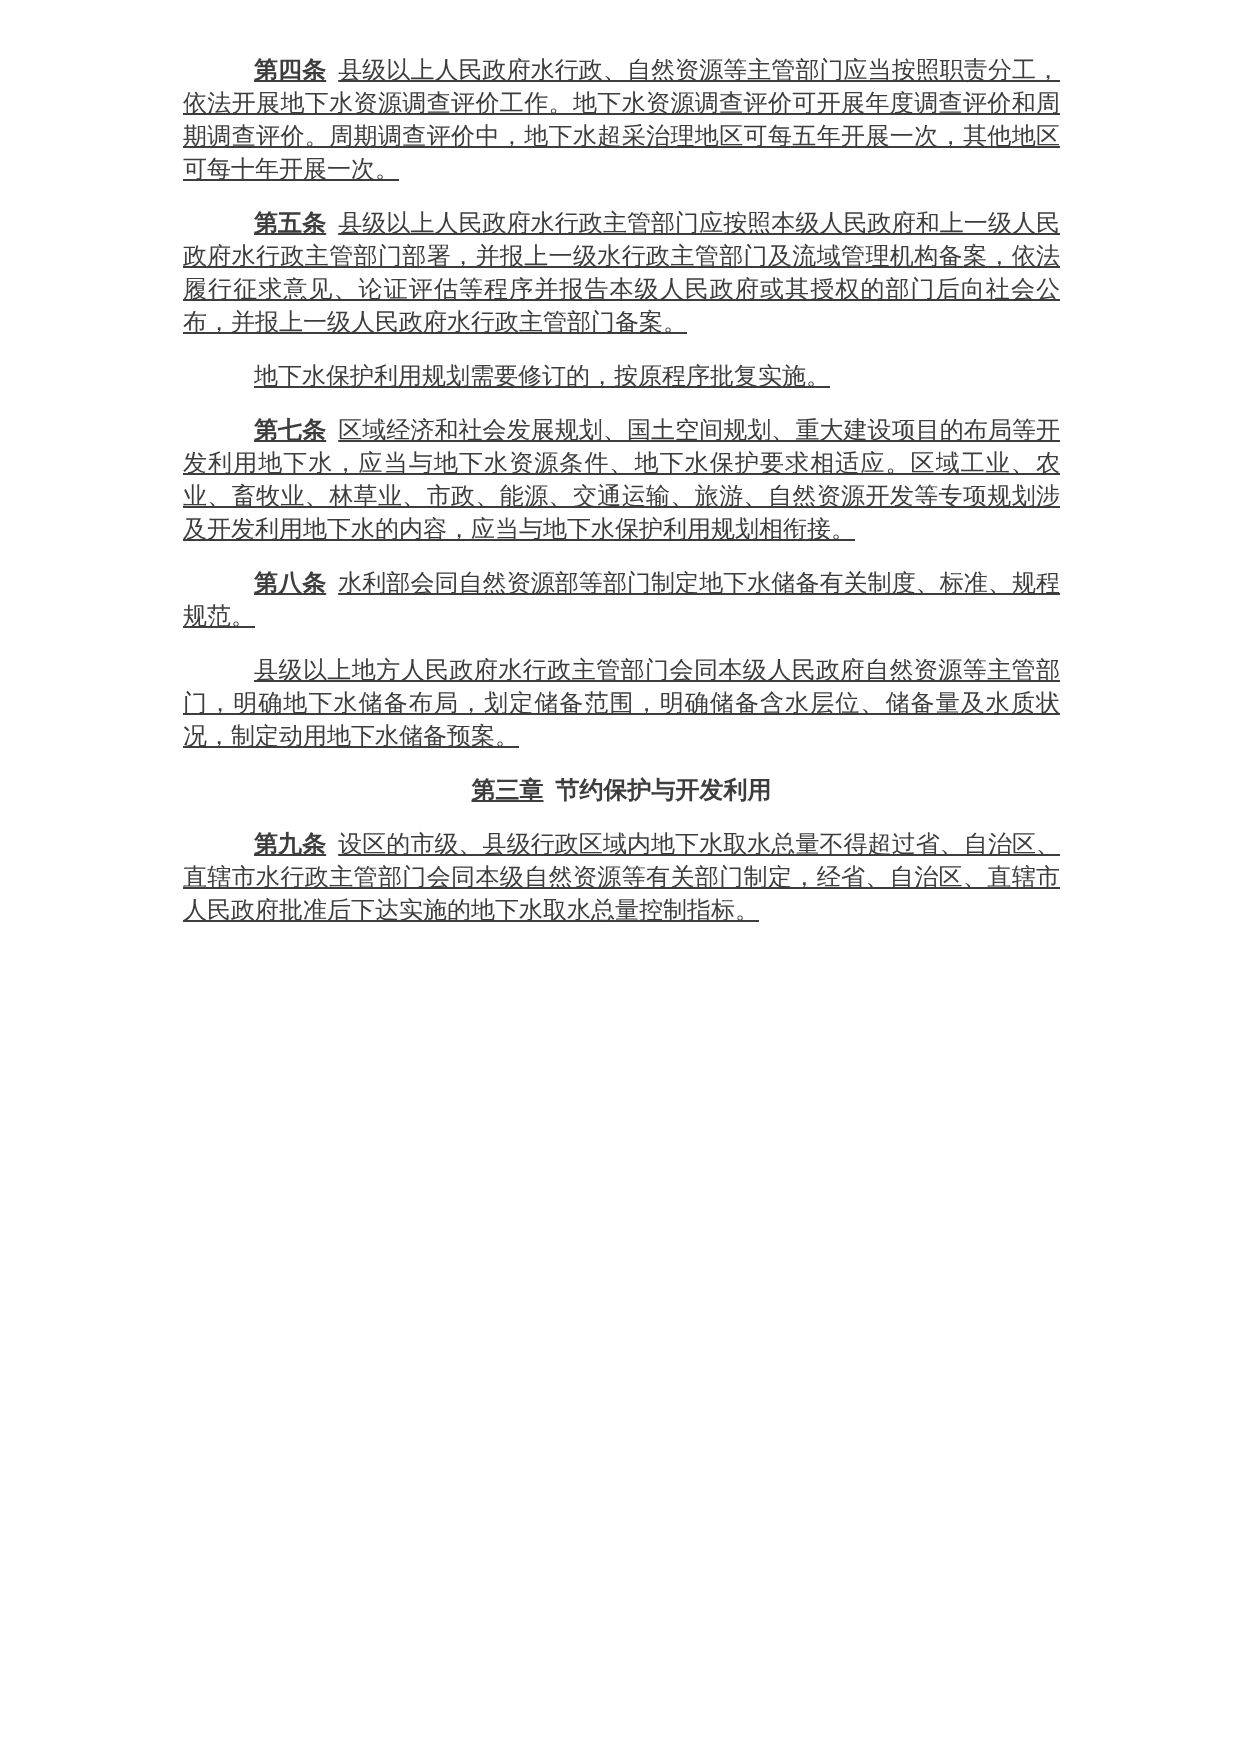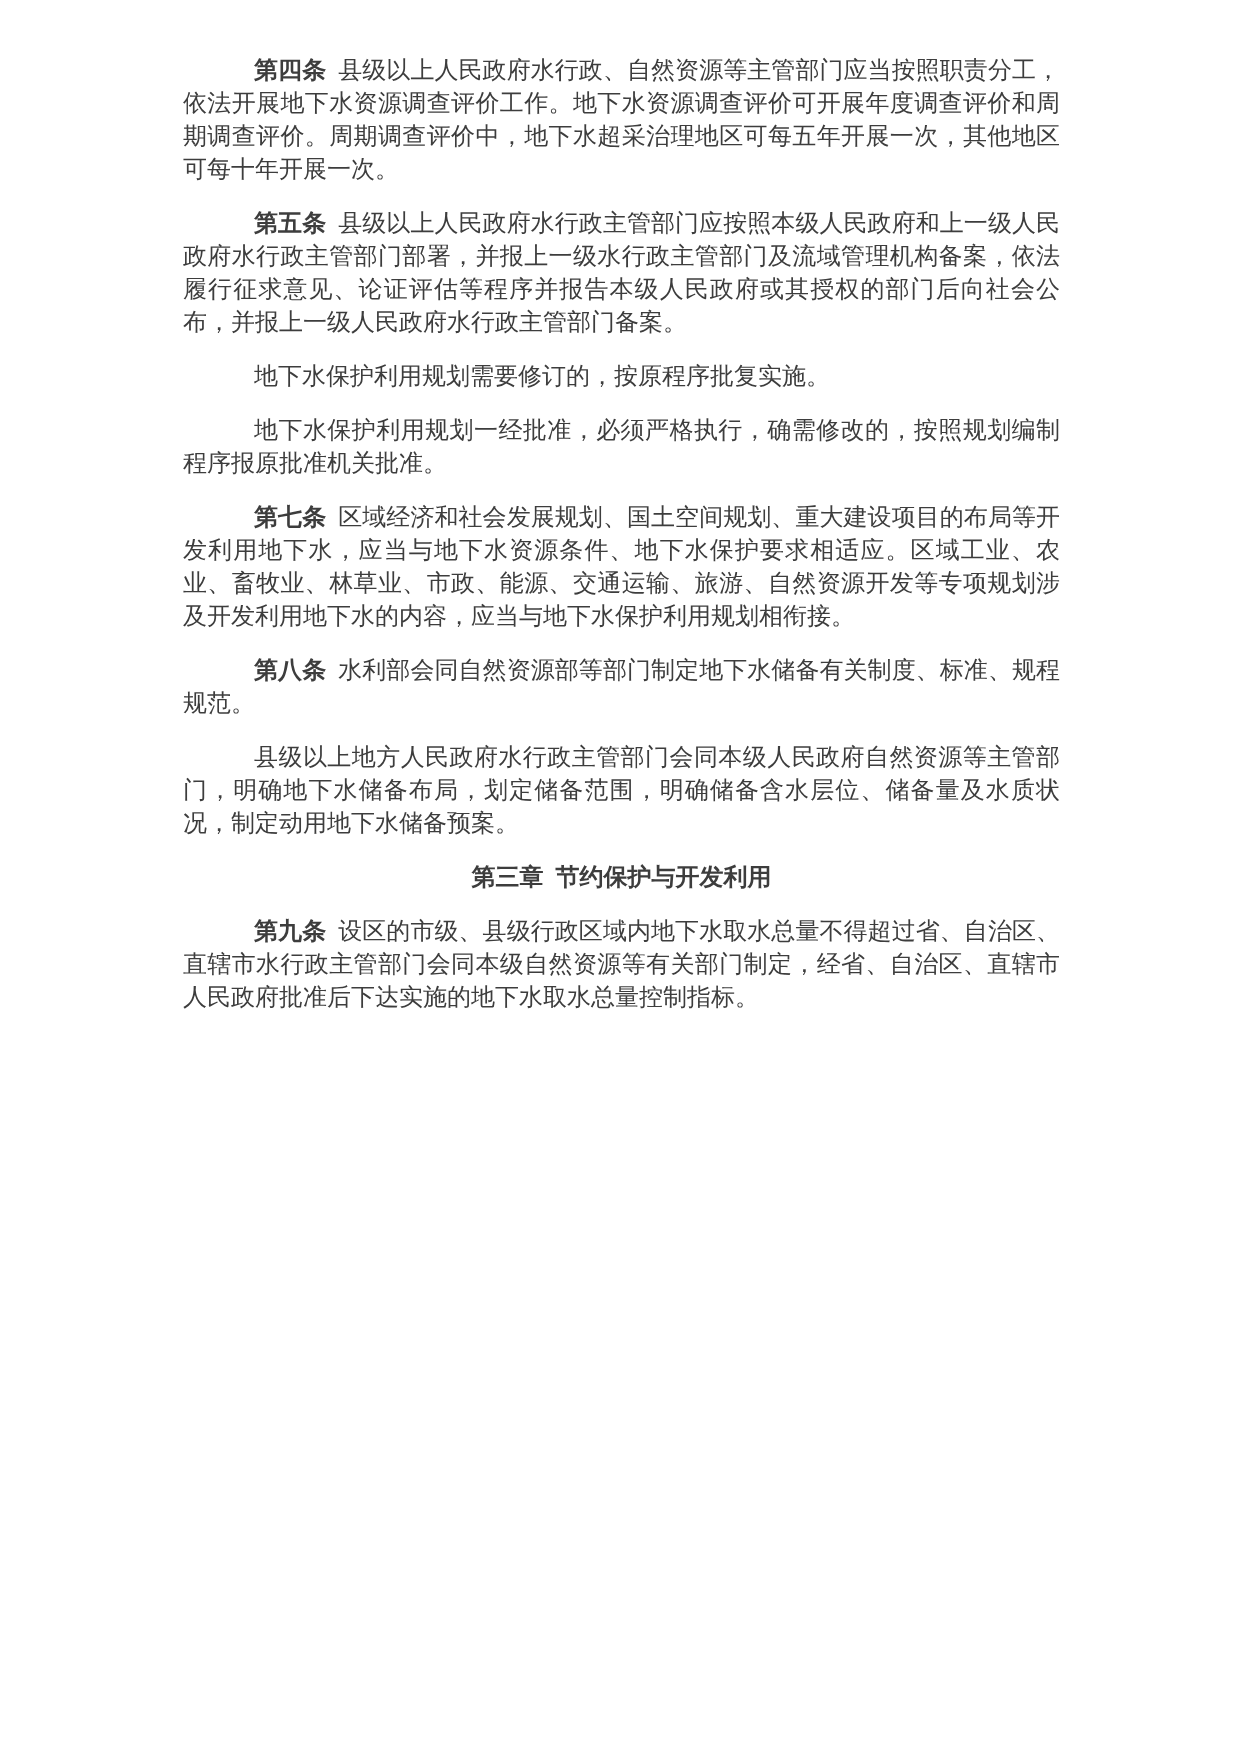--- a/index.html
+++ b/index.html
@@ -17,49 +17,50 @@
     font-family: "Liberation Serif", "DejaVu Serif", serif;
     font-size: 24px;
     line-height: 33px;
     color: #3d3d3d;
   }
   .para {
     margin: 0 0 21px 0;
     text-align: justify;
     text-indent: 71px;
     word-break: break-all;
+    text-decoration: underline;
   }
   .marker {
     font-weight: bold;
     margin-right: 12px;
   }
   .chapter {
     margin: 0 0 21px 0;
     text-align: center;
     text-indent: 0;
     font-weight: bold;
   }
   .chapter .marker {
     margin-right: 12px;
+    text-decoration: underline;
   }
 </style>
 </head>
 <body>
 
 <div class="page">
 
   <p class="para"><span class="marker">第四条</span><span class="ptext">县级以上人民政府水行政、自然资源等主管部门应当按照职责分工，依法开展地下水资源调查评价工作。地下水资源调查评价可开展年度调查评价和周期调查评价。周期调查评价中，地下水超采治理地区可每五年开展一次，其他地区可每十年开展一次。</span></p>
 
   <p class="para"><span class="marker">第五条</span><span class="ptext">县级以上人民政府水行政主管部门应按照本级人民政府和上一级人民政府水行政主管部门部署，并报上一级水行政主管部门及流域管理机构备案，依法履行征求意见、论证评估等程序并报告本级人民政府或其授权的部门后向社会公布，并报上一级人民政府水行政主管部门备案。</span></p>
 
 
   <p class="para"><span class="ptext">地下水保护利用规划需要修订的，按原程序批复实施。</span></p>
 
 
-  <p class="para"><span class="ptext">地下水保护利用规划一经批准，必须严格执行，确需修改的，按照规划编制程序报原批准机关批准。</span></p>
 
   <p class="para"><span class="marker">第七条</span><span class="ptext">区域经济和社会发展规划、国土空间规划、重大建设项目的布局等开发利用地下水，应当与地下水资源条件、地下水保护要求相适应。区域工业、农业、畜牧业、林草业、市政、能源、交通运输、旅游、自然资源开发等专项规划涉及开发利用地下水的内容，应当与地下水保护利用规划相衔接。</span></p>
 
 
   <p class="para"><span class="marker">第八条</span><span class="ptext">水利部会同自然资源部等部门制定地下水储备有关制度、标准、规程规范。</span></p>
 
   <p class="para"><span class="ptext">县级以上地方人民政府水行政主管部门会同本级人民政府自然资源等主管部门，明确地下水储备布局，划定储备范围，明确储备含水层位、储备量及水质状况，制定动用地下水储备预案。</span></p>
 
 
   <p class="chapter"><span class="marker">第三章</span><span class="ptext">节约保护与开发利用</span></p>

